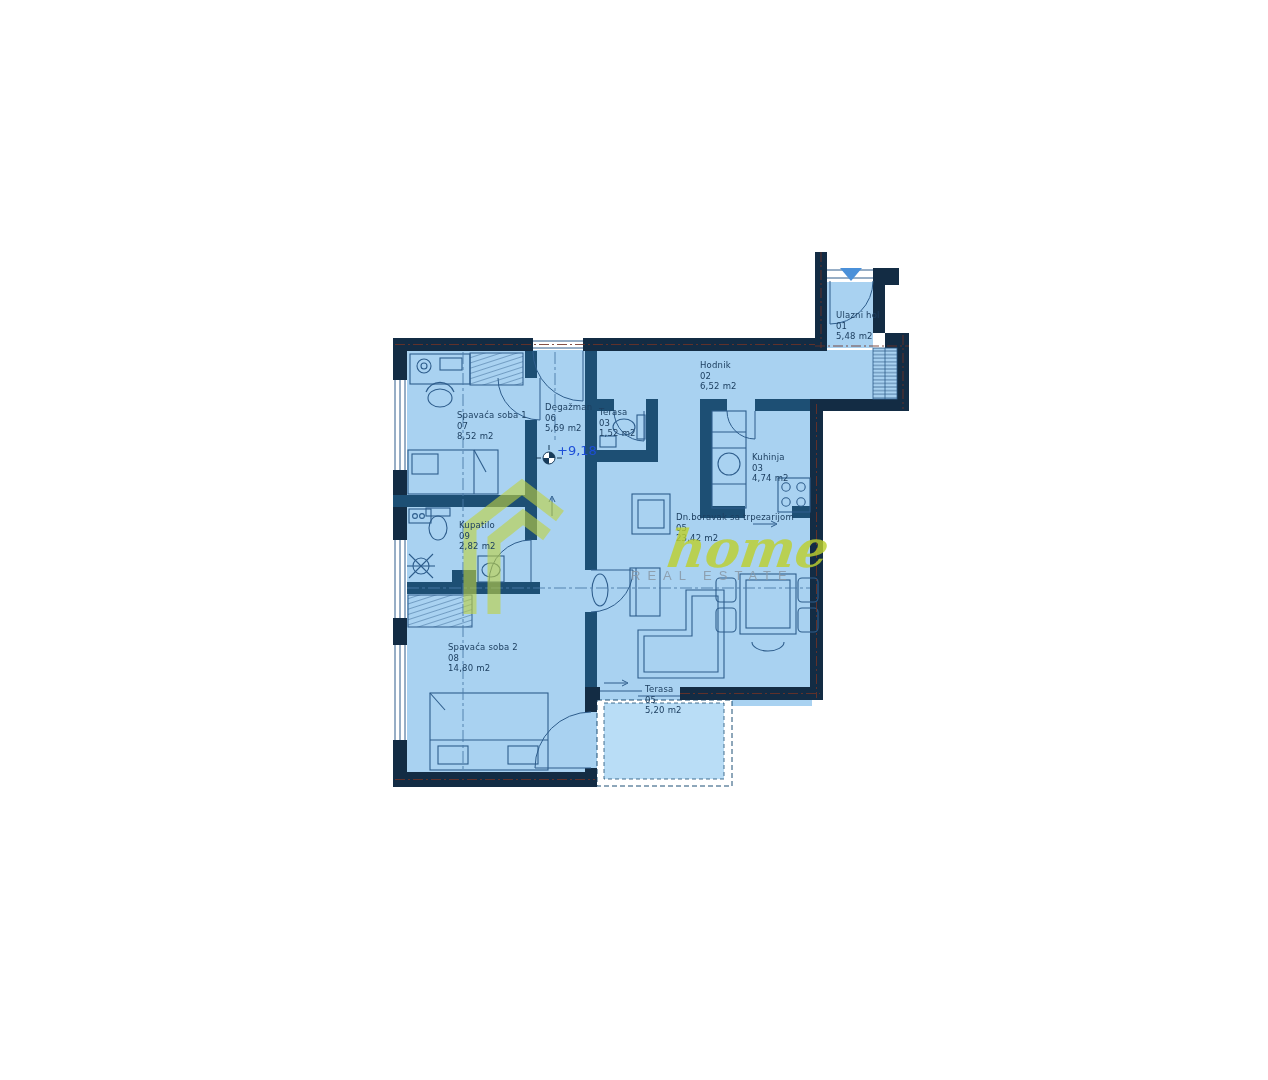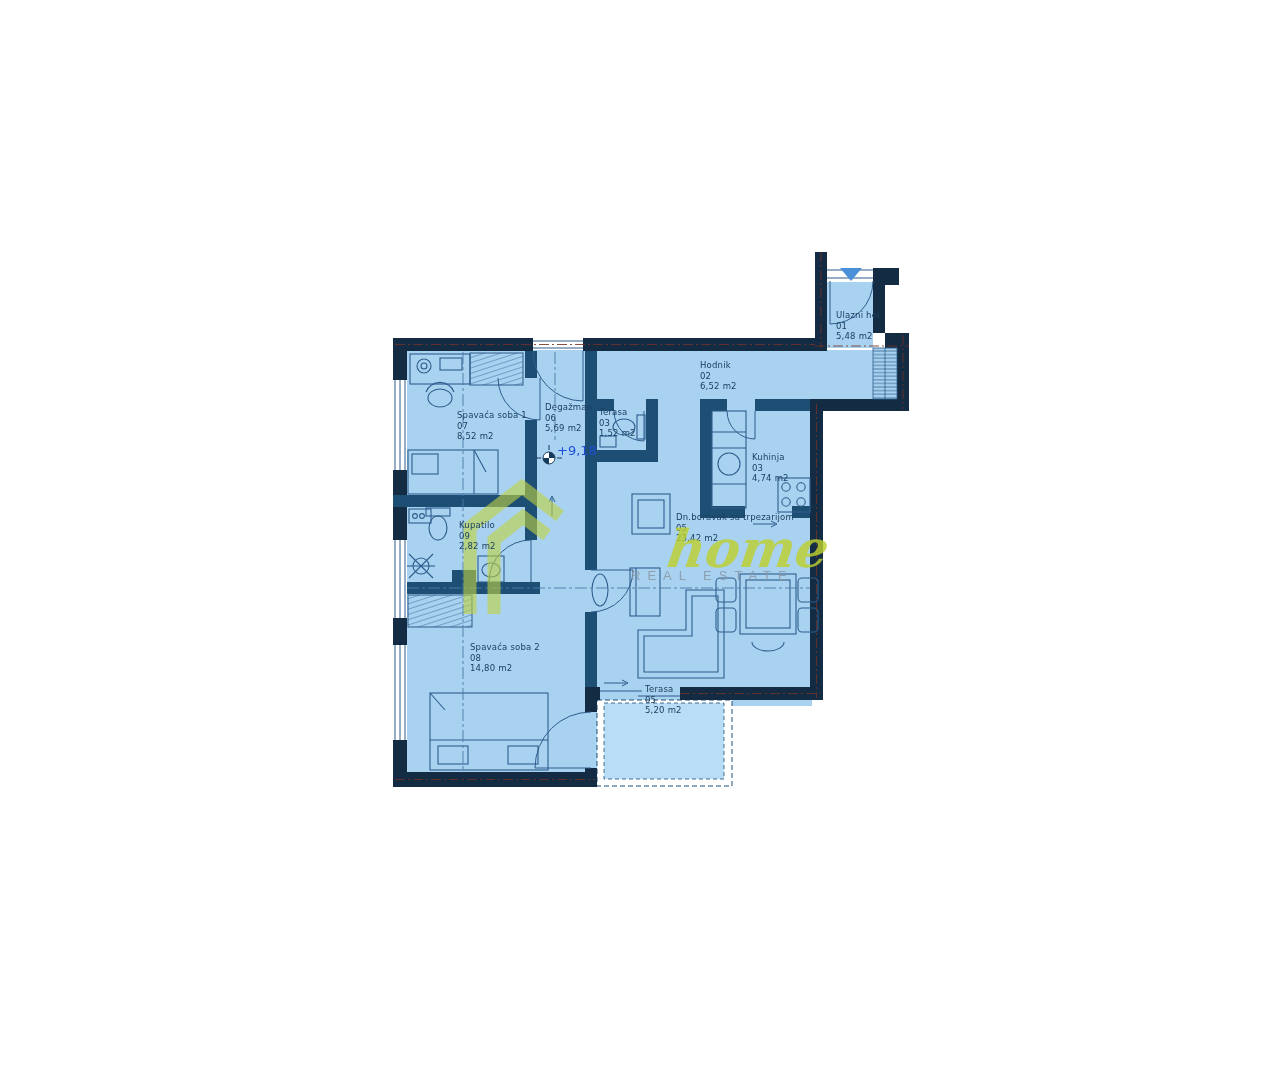--- a/index.html
+++ b/index.html
@@ -339,21 +339,21 @@
     <span>05</span>
     <span>23,42 m2</span>
   </div>
 
   <div class="room-label" style="left:459px;top:520px">
     <span>Kupatilo</span>
     <span>09</span>
     <span>2,82 m2</span>
   </div>
 
-  <div class="room-label" style="left:470px;top:642px">
+  <div class="room-label" style="left:448px;top:642px">
     <span>Spavaća soba 2</span>
     <span>08</span>
     <span>14,80 m2</span>
   </div>
 
   <div class="room-label" style="left:645px;top:684px">
     <span>Terasa</span>
     <span>05</span>
     <span>5,20 m2</span>
   </div>

